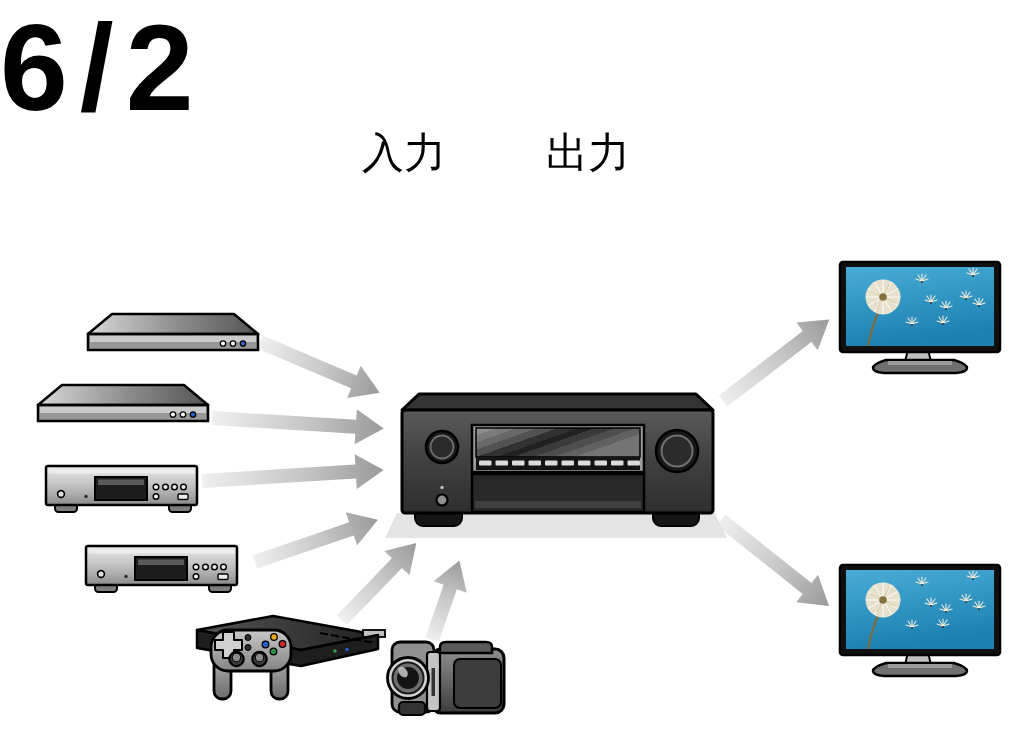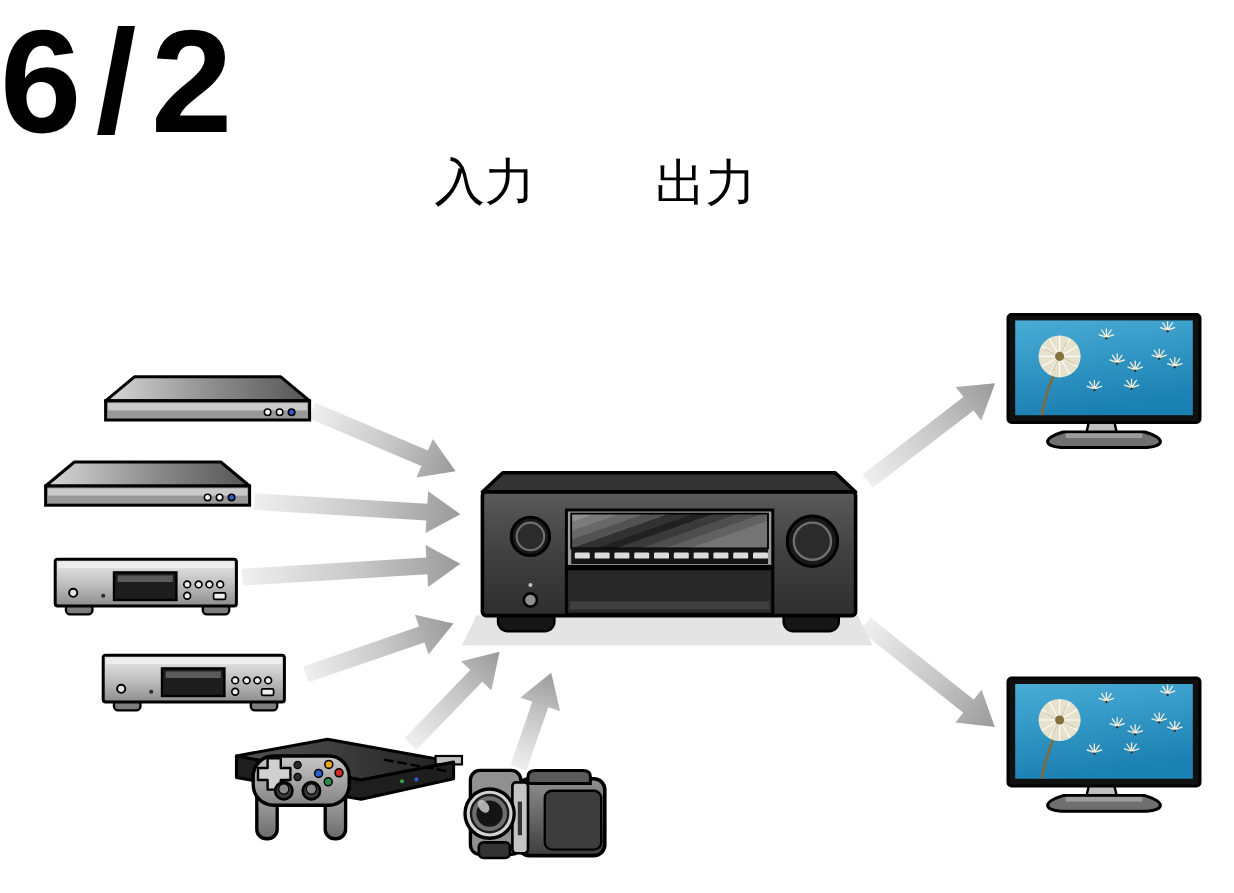--- a/index.html
+++ b/index.html
@@ -2,21 +2,21 @@
 <html><head>
 <meta charset="utf-8">
 <style>
   html,body{margin:0;padding:0;background:#fff;}
   .page{position:relative;width:1028px;height:744px;background:#fff;overflow:hidden;
         font-family:"Liberation Sans","DejaVu Sans",sans-serif;}
   .io-numbers{position:absolute;left:0;right:0;top:7px;text-align:left;
               font-size:122px;font-weight:bold;line-height:1;color:#000;letter-spacing:0;}
   .io-numbers .slash{margin:0 12px;}
   .io-label{position:absolute;top:132px;font-size:42px;line-height:1;color:#000;}
-  .io-label.in{left:362px;font-family:Liberation Serif, serif;}
+  .io-label.in{left:362px;}
   .io-label.out{left:546px;}
   svg{position:absolute;left:0;top:0;}
 </style>
 </head>
 <body>
 
 <div class="page">
 
   <div class="io-numbers">
     <span>6</span><span class="slash">/</span><span>2</span>

